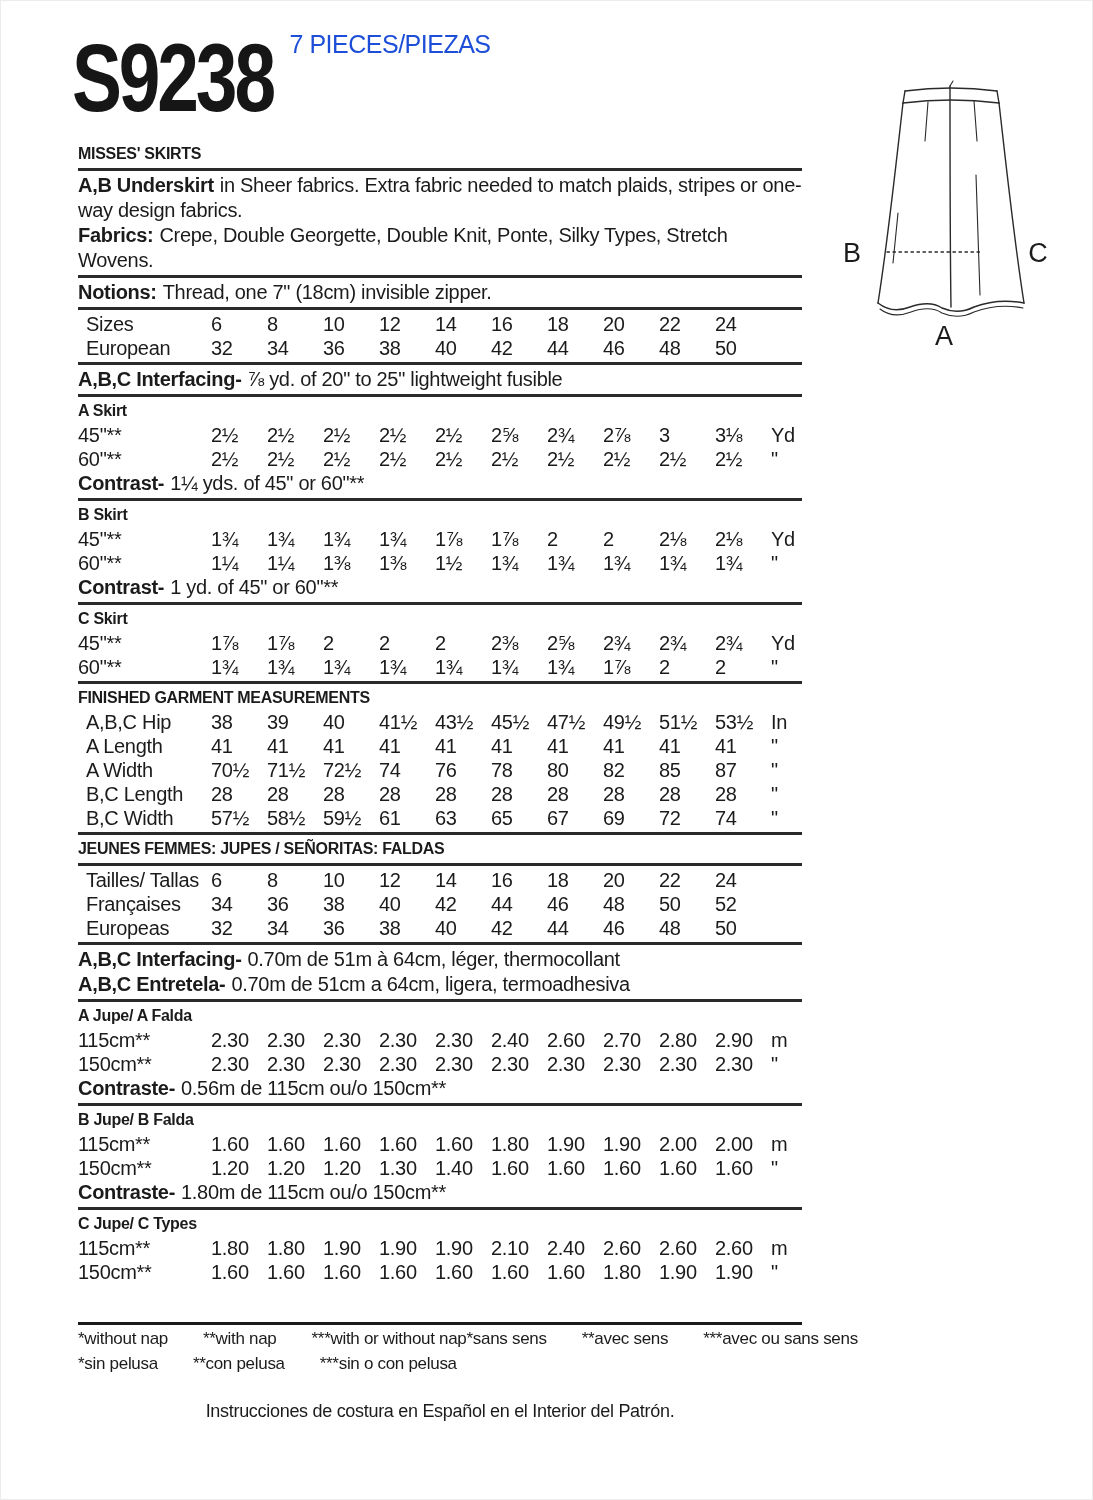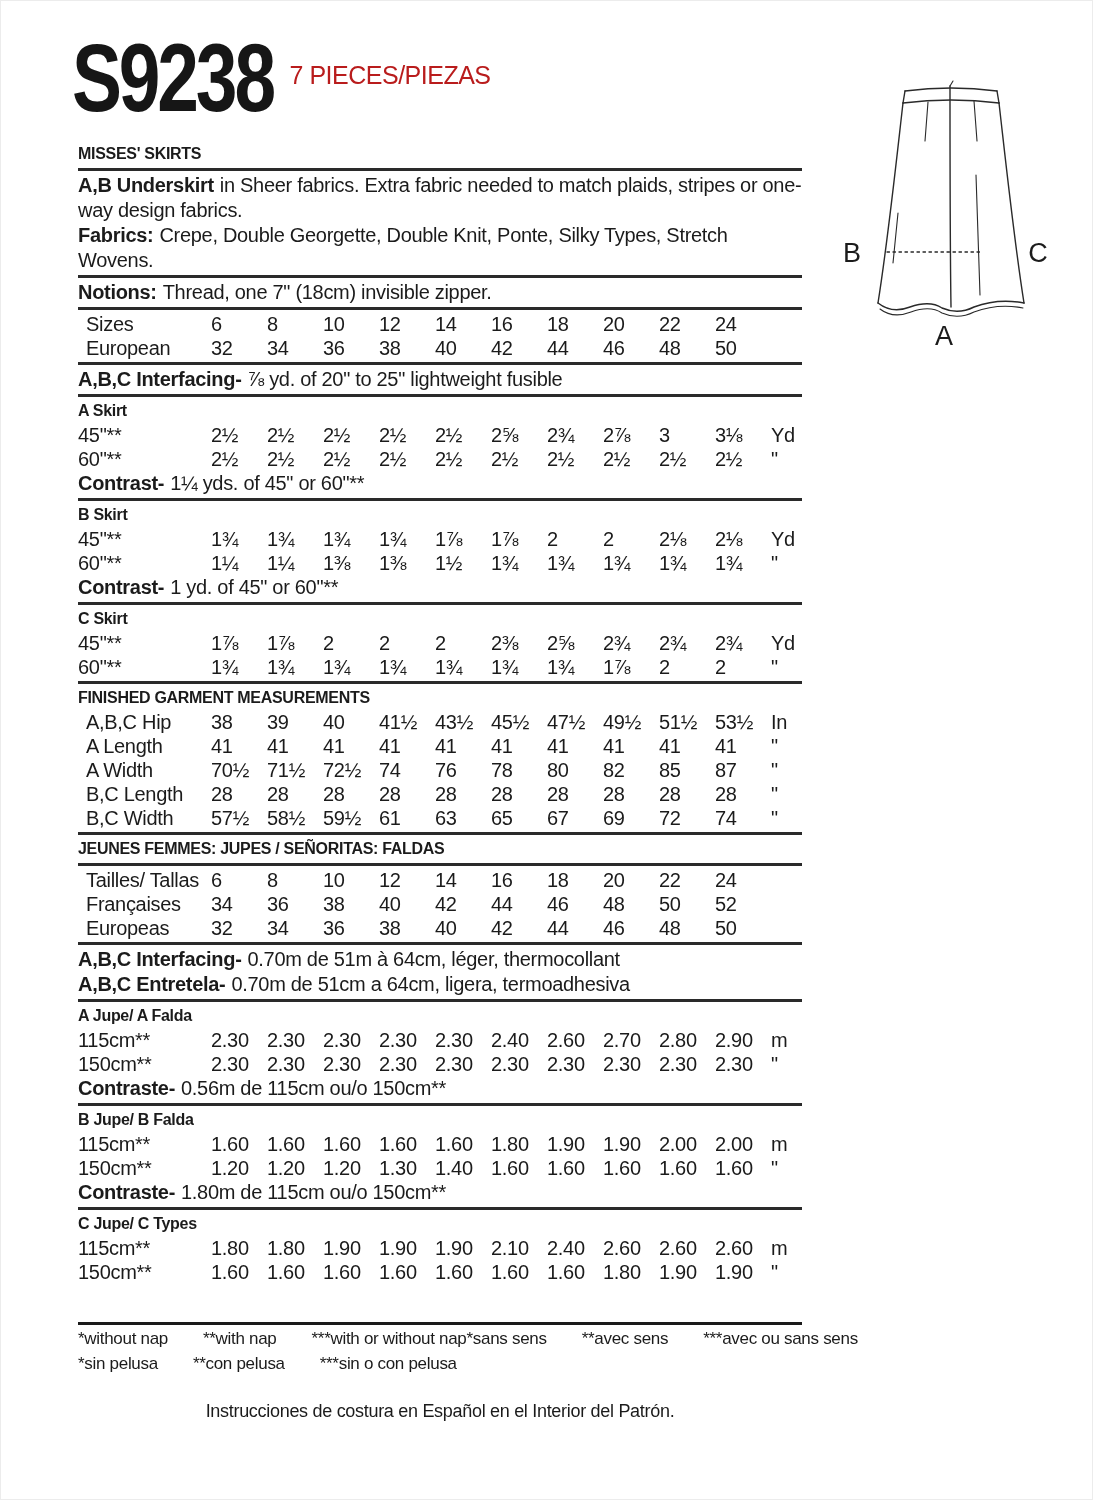--- a/index.html
+++ b/index.html
@@ -1,26 +1,26 @@
 <!DOCTYPE html>
 <html><head>
 <meta charset="utf-8">
 <style>
   html,body{margin:0;padding:0;background:#fff;}
   .page{
     position:relative;width:1093px;height:1500px;background:#ffffff;
     font-family:"Liberation Sans",sans-serif;color:#1b1b1b;
     overflow:hidden;box-shadow:inset 0 0 0 1px #ececec;
   }
-  .brand{position:absolute;left:72px;top:30px;display:flex;align-items:center;}
+  .brand{position:absolute;left:72px;top:30px;display:flex;align-items:flex-start;}
   .pattern-no{
     font-size:96px;font-weight:bold;letter-spacing:-4px;line-height:1;
     display:inline-block;transform:scaleX(.78);transform-origin:left bottom;color:#161616;
   }
-  .pieces{font-size:25px;letter-spacing:-.5px;color:#b91c1c;margin-left:-40px;padding-bottom:6px;white-space:nowrap;}
+  .pieces{font-size:25px;letter-spacing:-.5px;color:#1d4ed8;margin-left:-40px;padding-bottom:6px;white-space:nowrap;}
   .content{position:absolute;left:78px;top:142px;width:724px;}
   .sec-head{font-size:16px;font-weight:bold;line-height:24px;letter-spacing:-.3px;white-space:nowrap;}
   .para{font-size:20px;line-height:25px;margin:0;letter-spacing:-.3px;}
   .para b{letter-spacing:-.3px;margin-right:6px;}
   .rule{height:3px;background:#2a2a2a;margin:2px 0;}
   .rule.thick{background:#1a1a1a;}
   .trow{display:grid;grid-template-columns:133px repeat(10,56px) 29px;font-size:20px;line-height:24px;letter-spacing:-.3px;}
   .trow span{white-space:nowrap;}
   .trow .ru{text-align:left;}
   .lbl-bold .rl{font-weight:normal;margin-left:8px;}

